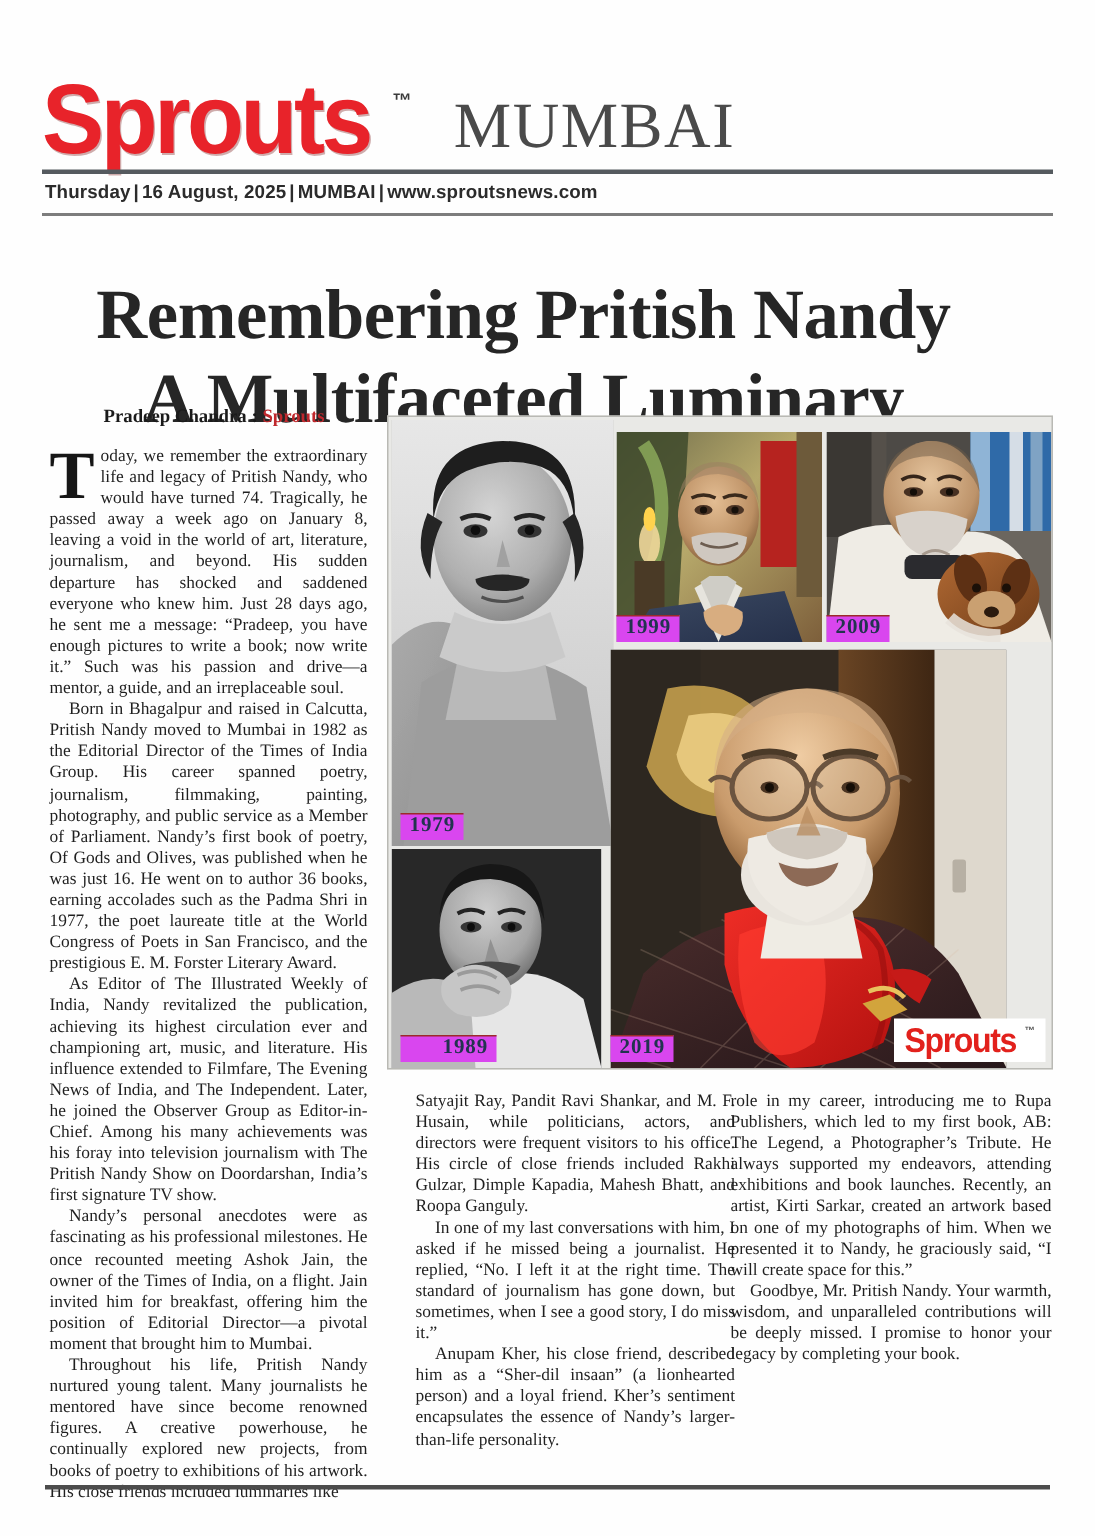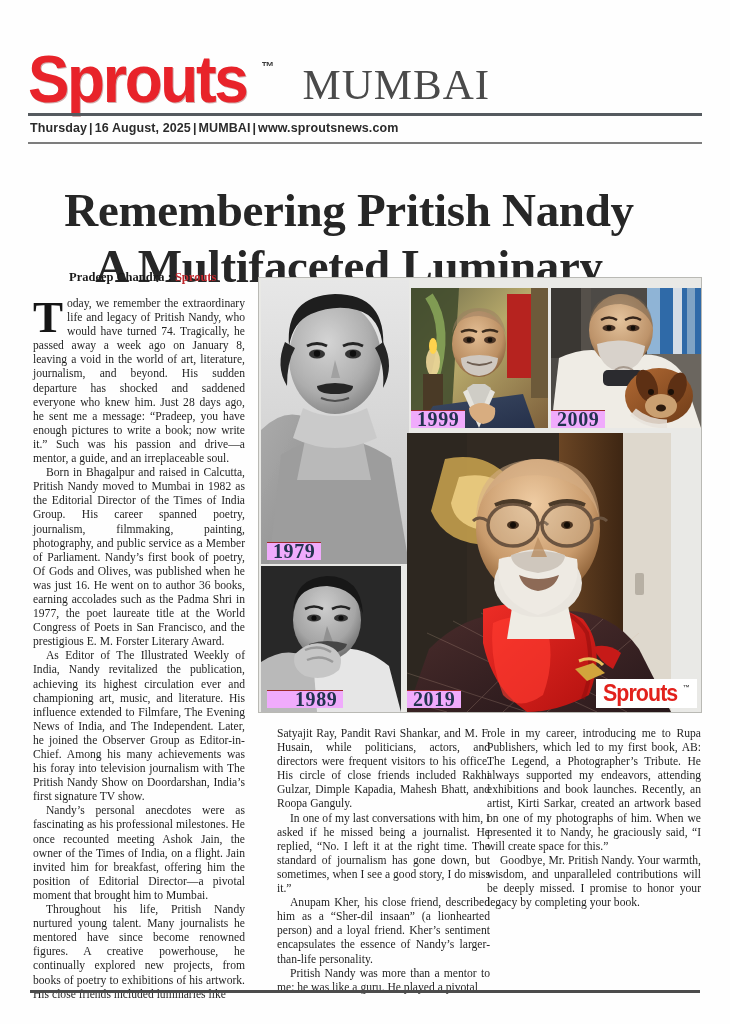--- a/index.html
+++ b/index.html
@@ -191,24 +191,24 @@
     overflow: hidden;
   }
   .ph {
     position: absolute;
     overflow: hidden;
     background: #cfcfcb;
   }
   .yr {
     position: absolute;
     z-index: 40;
-    background: #f0abfc;
+    background: #d946ef;
     color: #22334f;
     font-family: "Liberation Serif", serif;
-    font-size: 20px;
+    font-size: 14px;
     font-weight: bold;
     letter-spacing: 0.6px;
     padding: 0px 6px 1px 6px;
     line-height: 16px;
     border-top: 1.5px solid #9c2a2a;
   }
 
   
   #ph-1979 { left: 2px; top: 2px; width: 148px; height: 284px; }
   
@@ -540,21 +540,20 @@
     <div class="collage-logo">
       <span class="t">Sprouts</span>
       <span class="tm">™</span>
     </div>
   </div>
 
   <div class="col" id="col2">
     <p class="first">Satyajit Ray, Pandit Ravi Shankar, and M. F. Husain, while politicians, actors, and directors were frequent visitors to his office. His circle of close friends included Rakhi Gulzar, Dimple Kapadia, Mahesh Bhatt, and Roopa Ganguly.</p>
     <p>In one of my last conversations with him, I asked if he missed being a journalist. He replied, “No. I left it at the right time. The standard of journalism has gone down, but sometimes, when I see a good story, I do miss it.”</p>
     <p>Anupam Kher, his close friend, described him as a “Sher-dil insaan” (a lionhearted person) and a loyal friend. Kher’s sentiment encapsulates the essence of Nandy’s larger-than-life personality.</p>
-    <p>Pritish Nandy was more than a mentor to me; he was like a guru. He played a pivotal</p>
   </div>
 
   <div class="col" id="col3">
     <p class="first">role in my career, introducing me to Rupa Publishers, which led to my first book, AB: The Legend, a Photographer’s Tribute. He always supported my endeavors, attending exhibitions and book launches. Recently, an artist, Kirti Sarkar, created an artwork based on one of my photographs of him. When we presented it to Nandy, he graciously said, “I will create space for this.”</p>
     <p>Goodbye, Mr. Pritish Nandy. Your warmth, wisdom, and unparalleled contributions will be deeply missed. I promise to honor your legacy by completing your book.</p>
   </div>
 
   <div class="bottom-rule"></div>
 
 </div>

